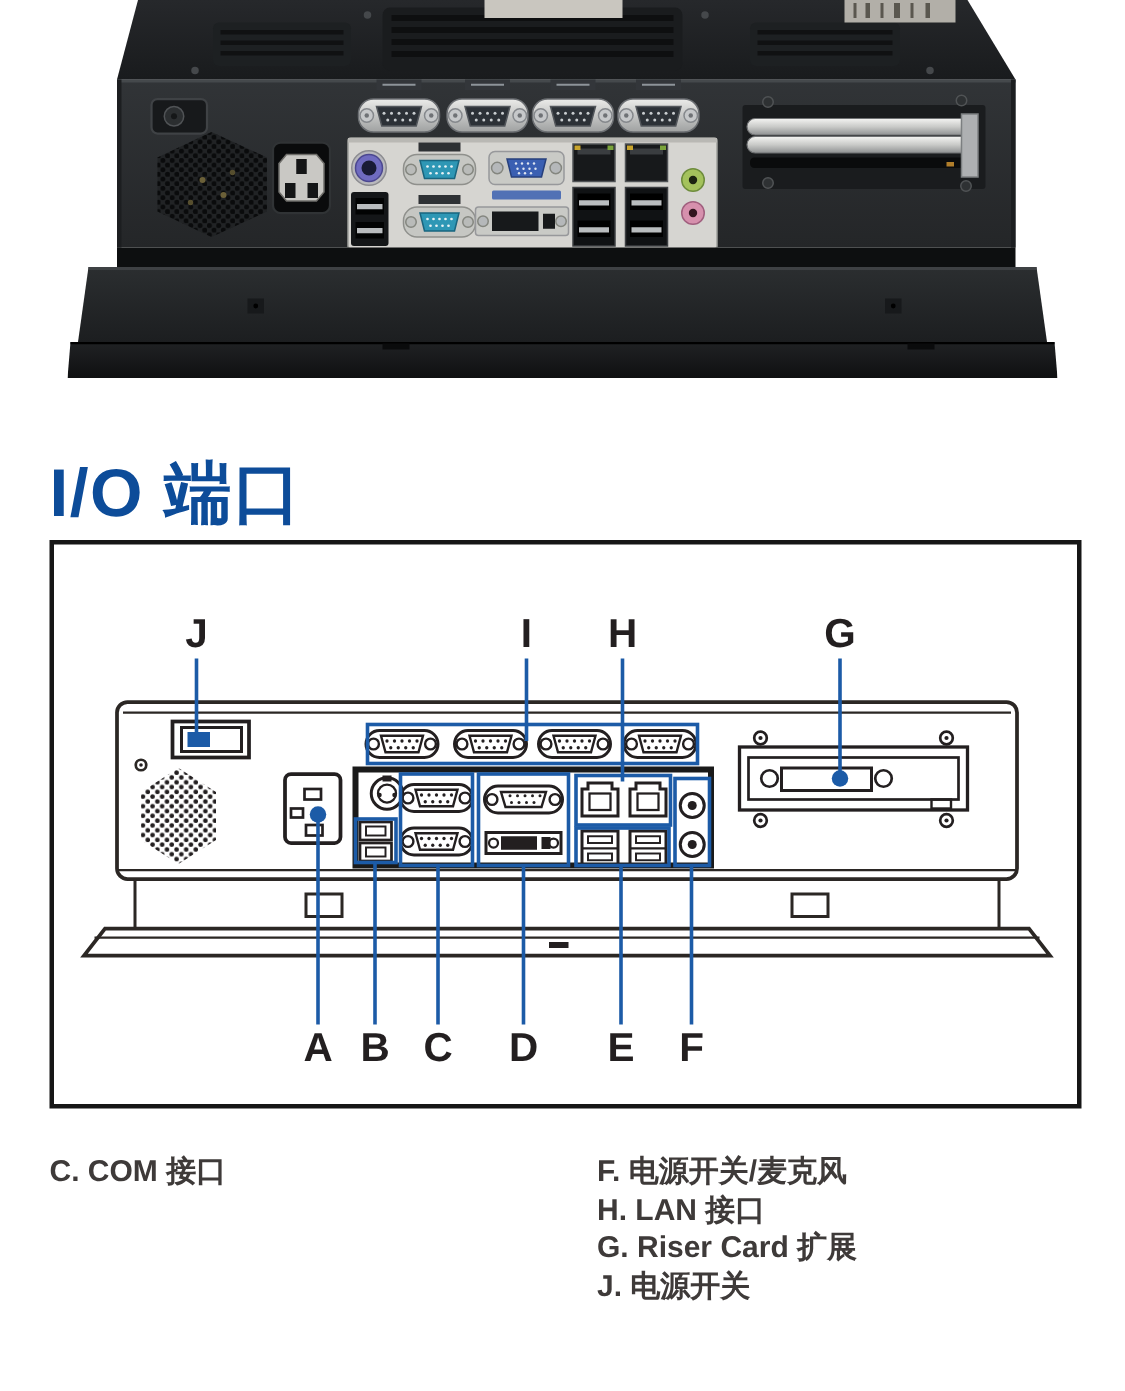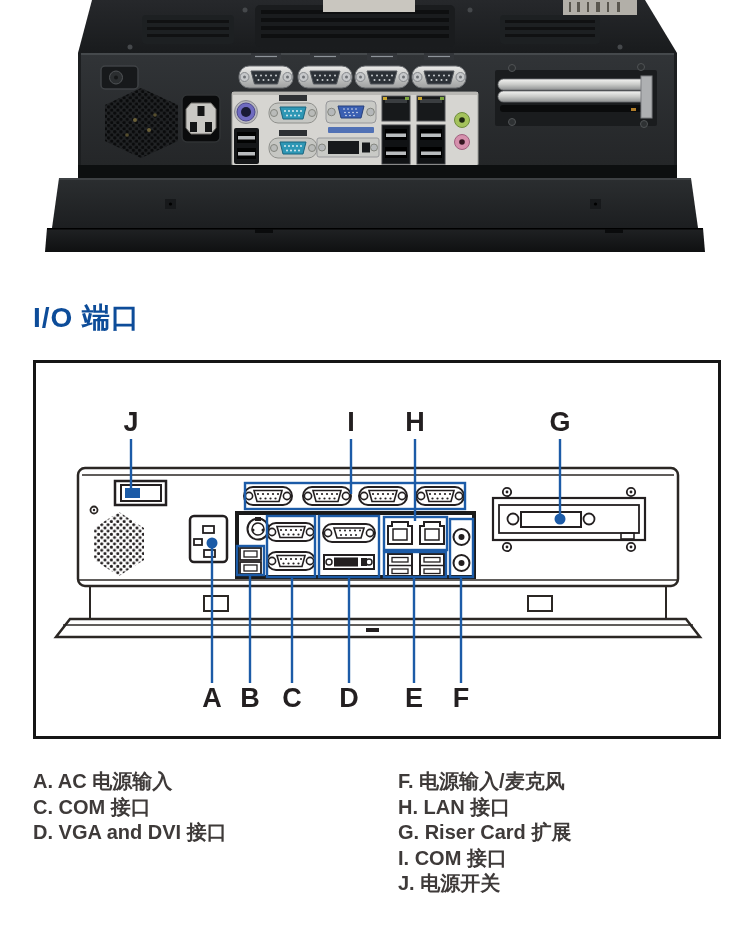--- a/index.html
+++ b/index.html
@@ -3,21 +3,21 @@
 <meta charset="utf-8">
 <style>
   html,body{margin:0;padding:0;}
   body{
     width:750px;height:927px;background:#ffffff;position:relative;
     font-family:"Liberation Sans", sans-serif;overflow:hidden;
   }
   .photo{position:absolute;left:45px;top:0;width:660px;height:253px;}
   .page-title{
     position:absolute;left:33px;top:299px;margin:0;
-    font-size:28px;font-weight:bold;color:#0d4c99;letter-spacing:1px;
+    font-size:45px;font-weight:bold;color:#0d4c99;letter-spacing:1px;
   }
   .diagram-box{
     position:absolute;left:33px;top:360px;width:682px;height:373px;
     border:3px solid #161616;background:#ffffff;
   }
   .legend{
     position:absolute;left:33px;top:769px;width:690px;display:flex;
     color:#3e3a39;font-weight:bold;font-size:20px;line-height:25.6px;
   }
   .legend ul{list-style:none;margin:0;padding:0;}
@@ -455,24 +455,21 @@
   <text class="callout" x="214" y="344">B</text>
   <text class="callout" x="256" y="344">C</text>
   <text class="callout" x="313" y="344">D</text>
   <text class="callout" x="378" y="344">E</text>
   <text class="callout" x="425" y="344">F</text>
 </svg>
 </div>
 
 <div class="legend">
   <ul class="col-left">
-    <li>A. AC 电源输入</li>
     <li>C. COM 接口</li>
-    <li>D. VGA and DVI 接口</li>
   </ul>
   <ul class="col-right">
-    <li>F.  电源输入/麦克风</li>
+    <li>F.  电源开关/麦克风</li>
     <li>H. LAN 接口</li>
     <li>G. Riser Card 扩展</li>
-    <li>I.  COM 接口</li>
     <li>J.  电源开关</li>
   </ul>
 </div>
 
 </body></html>

